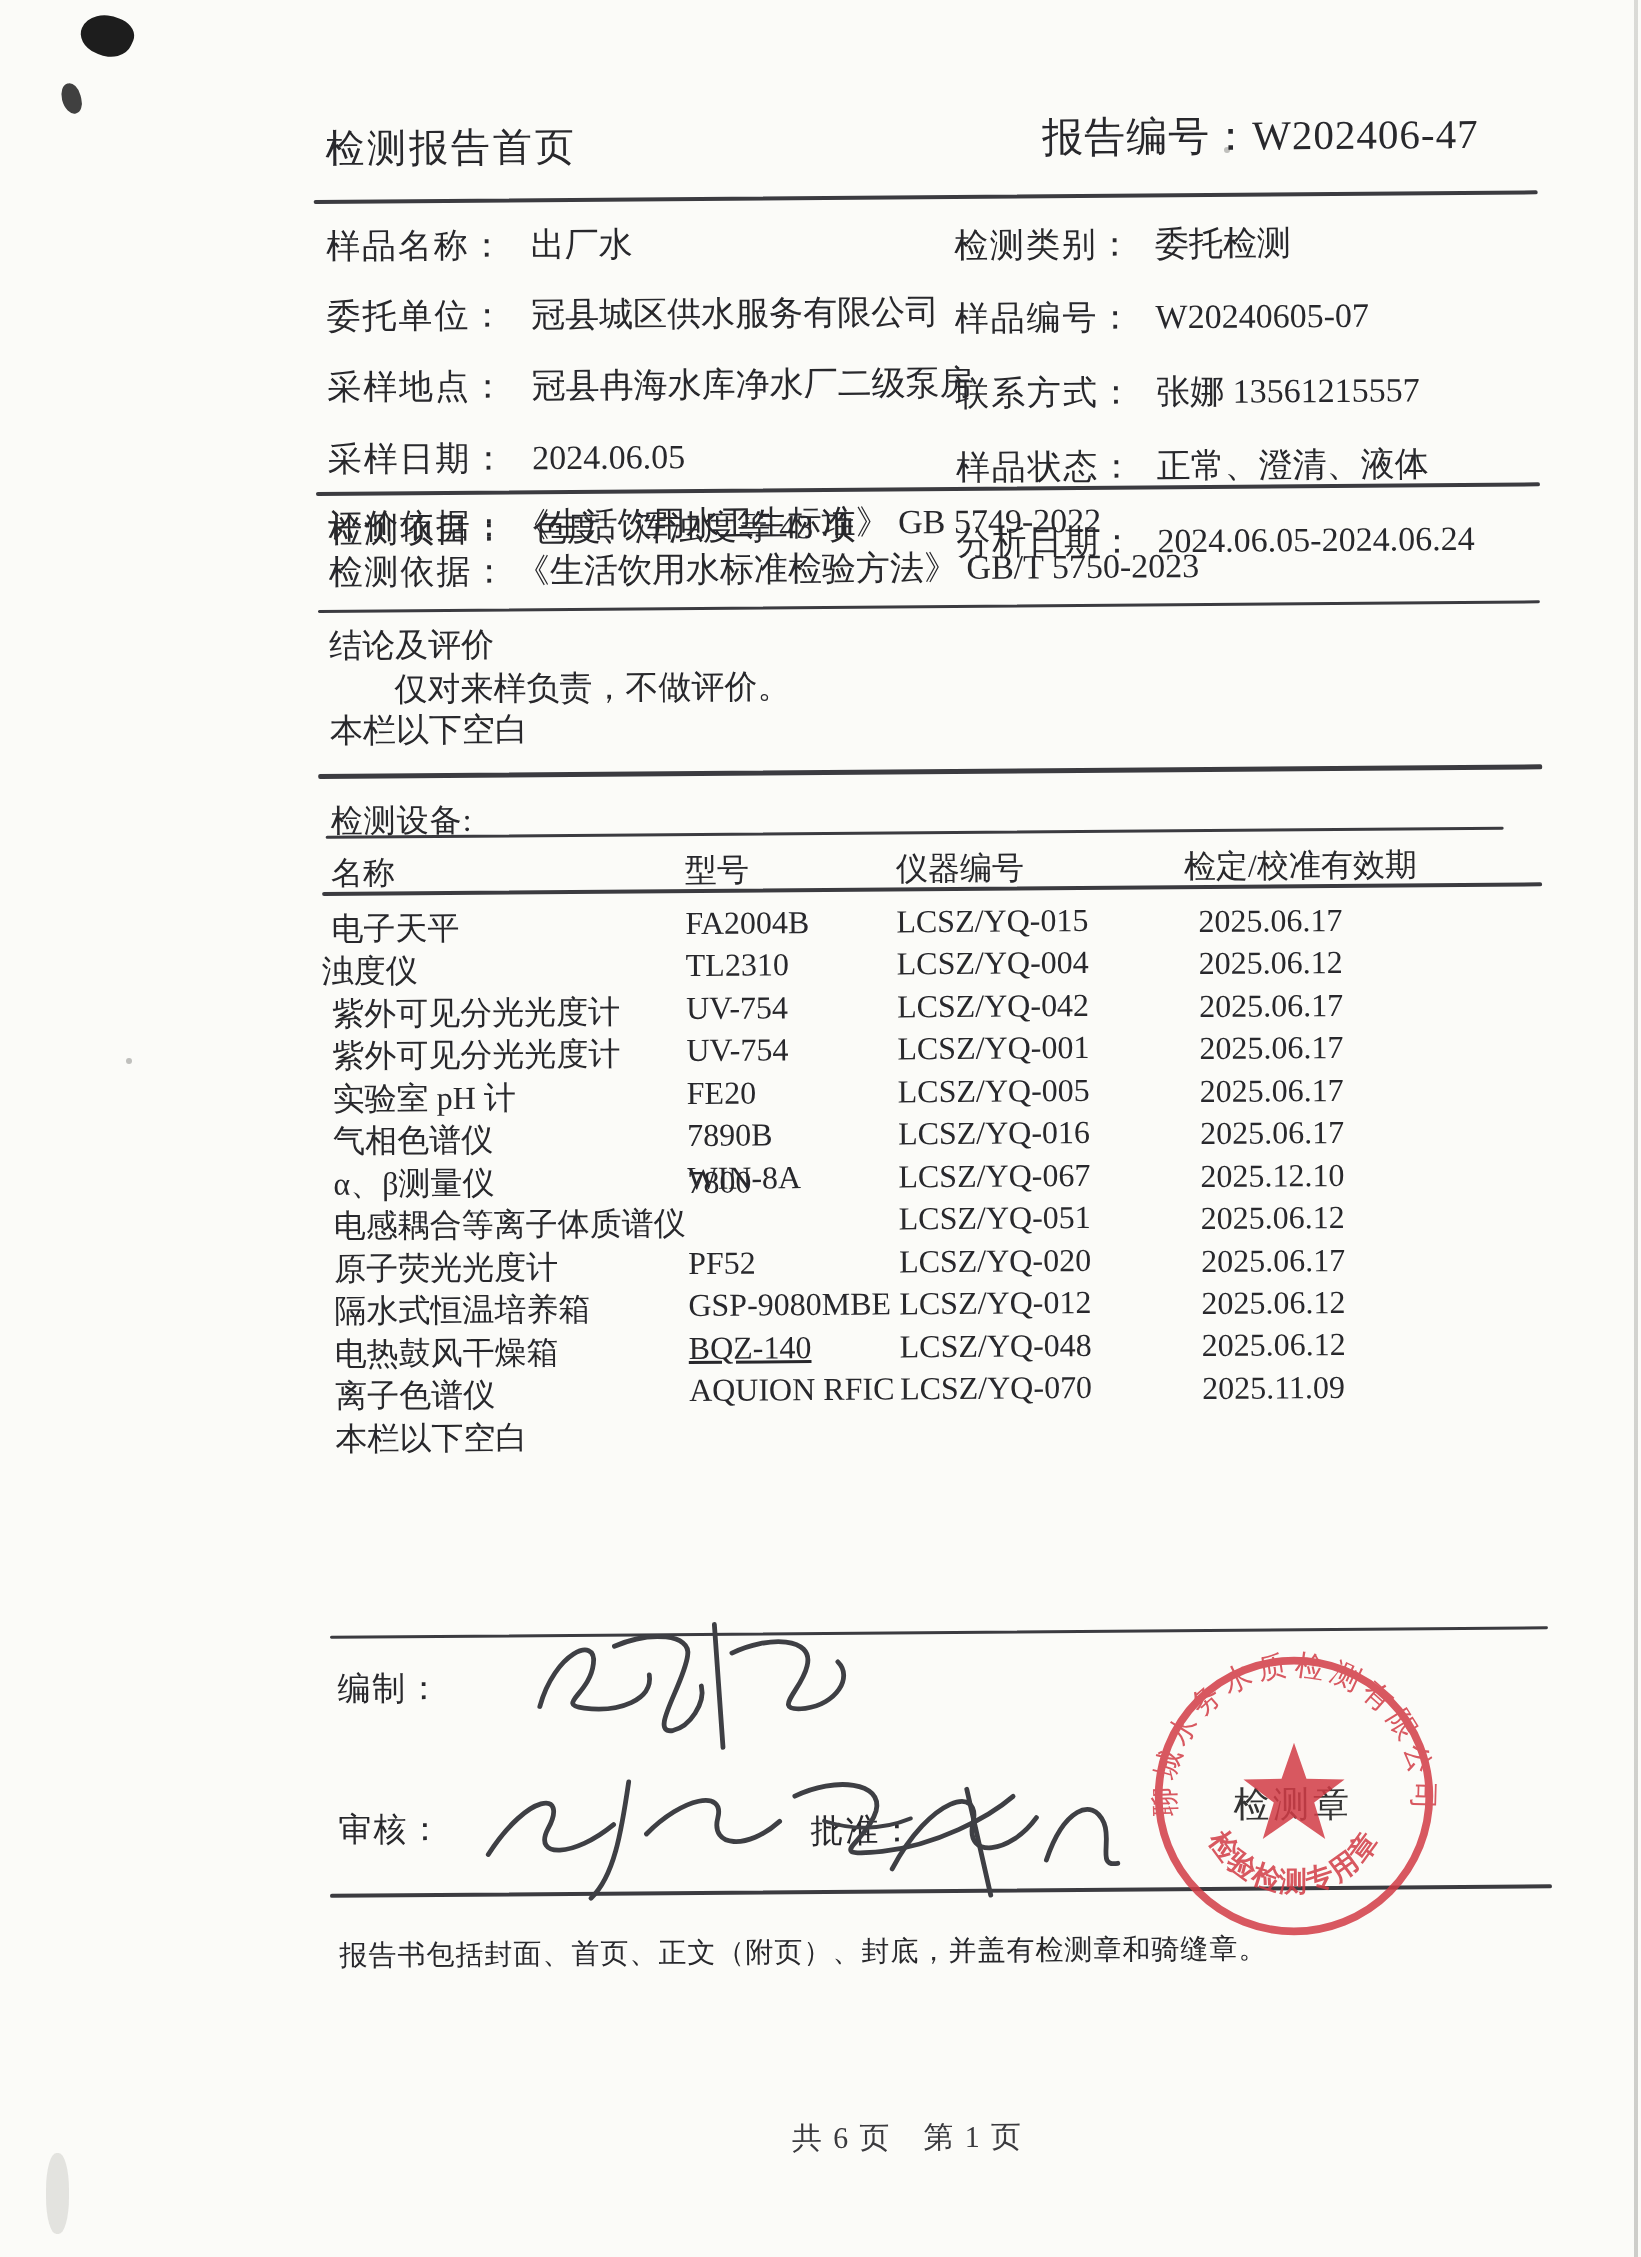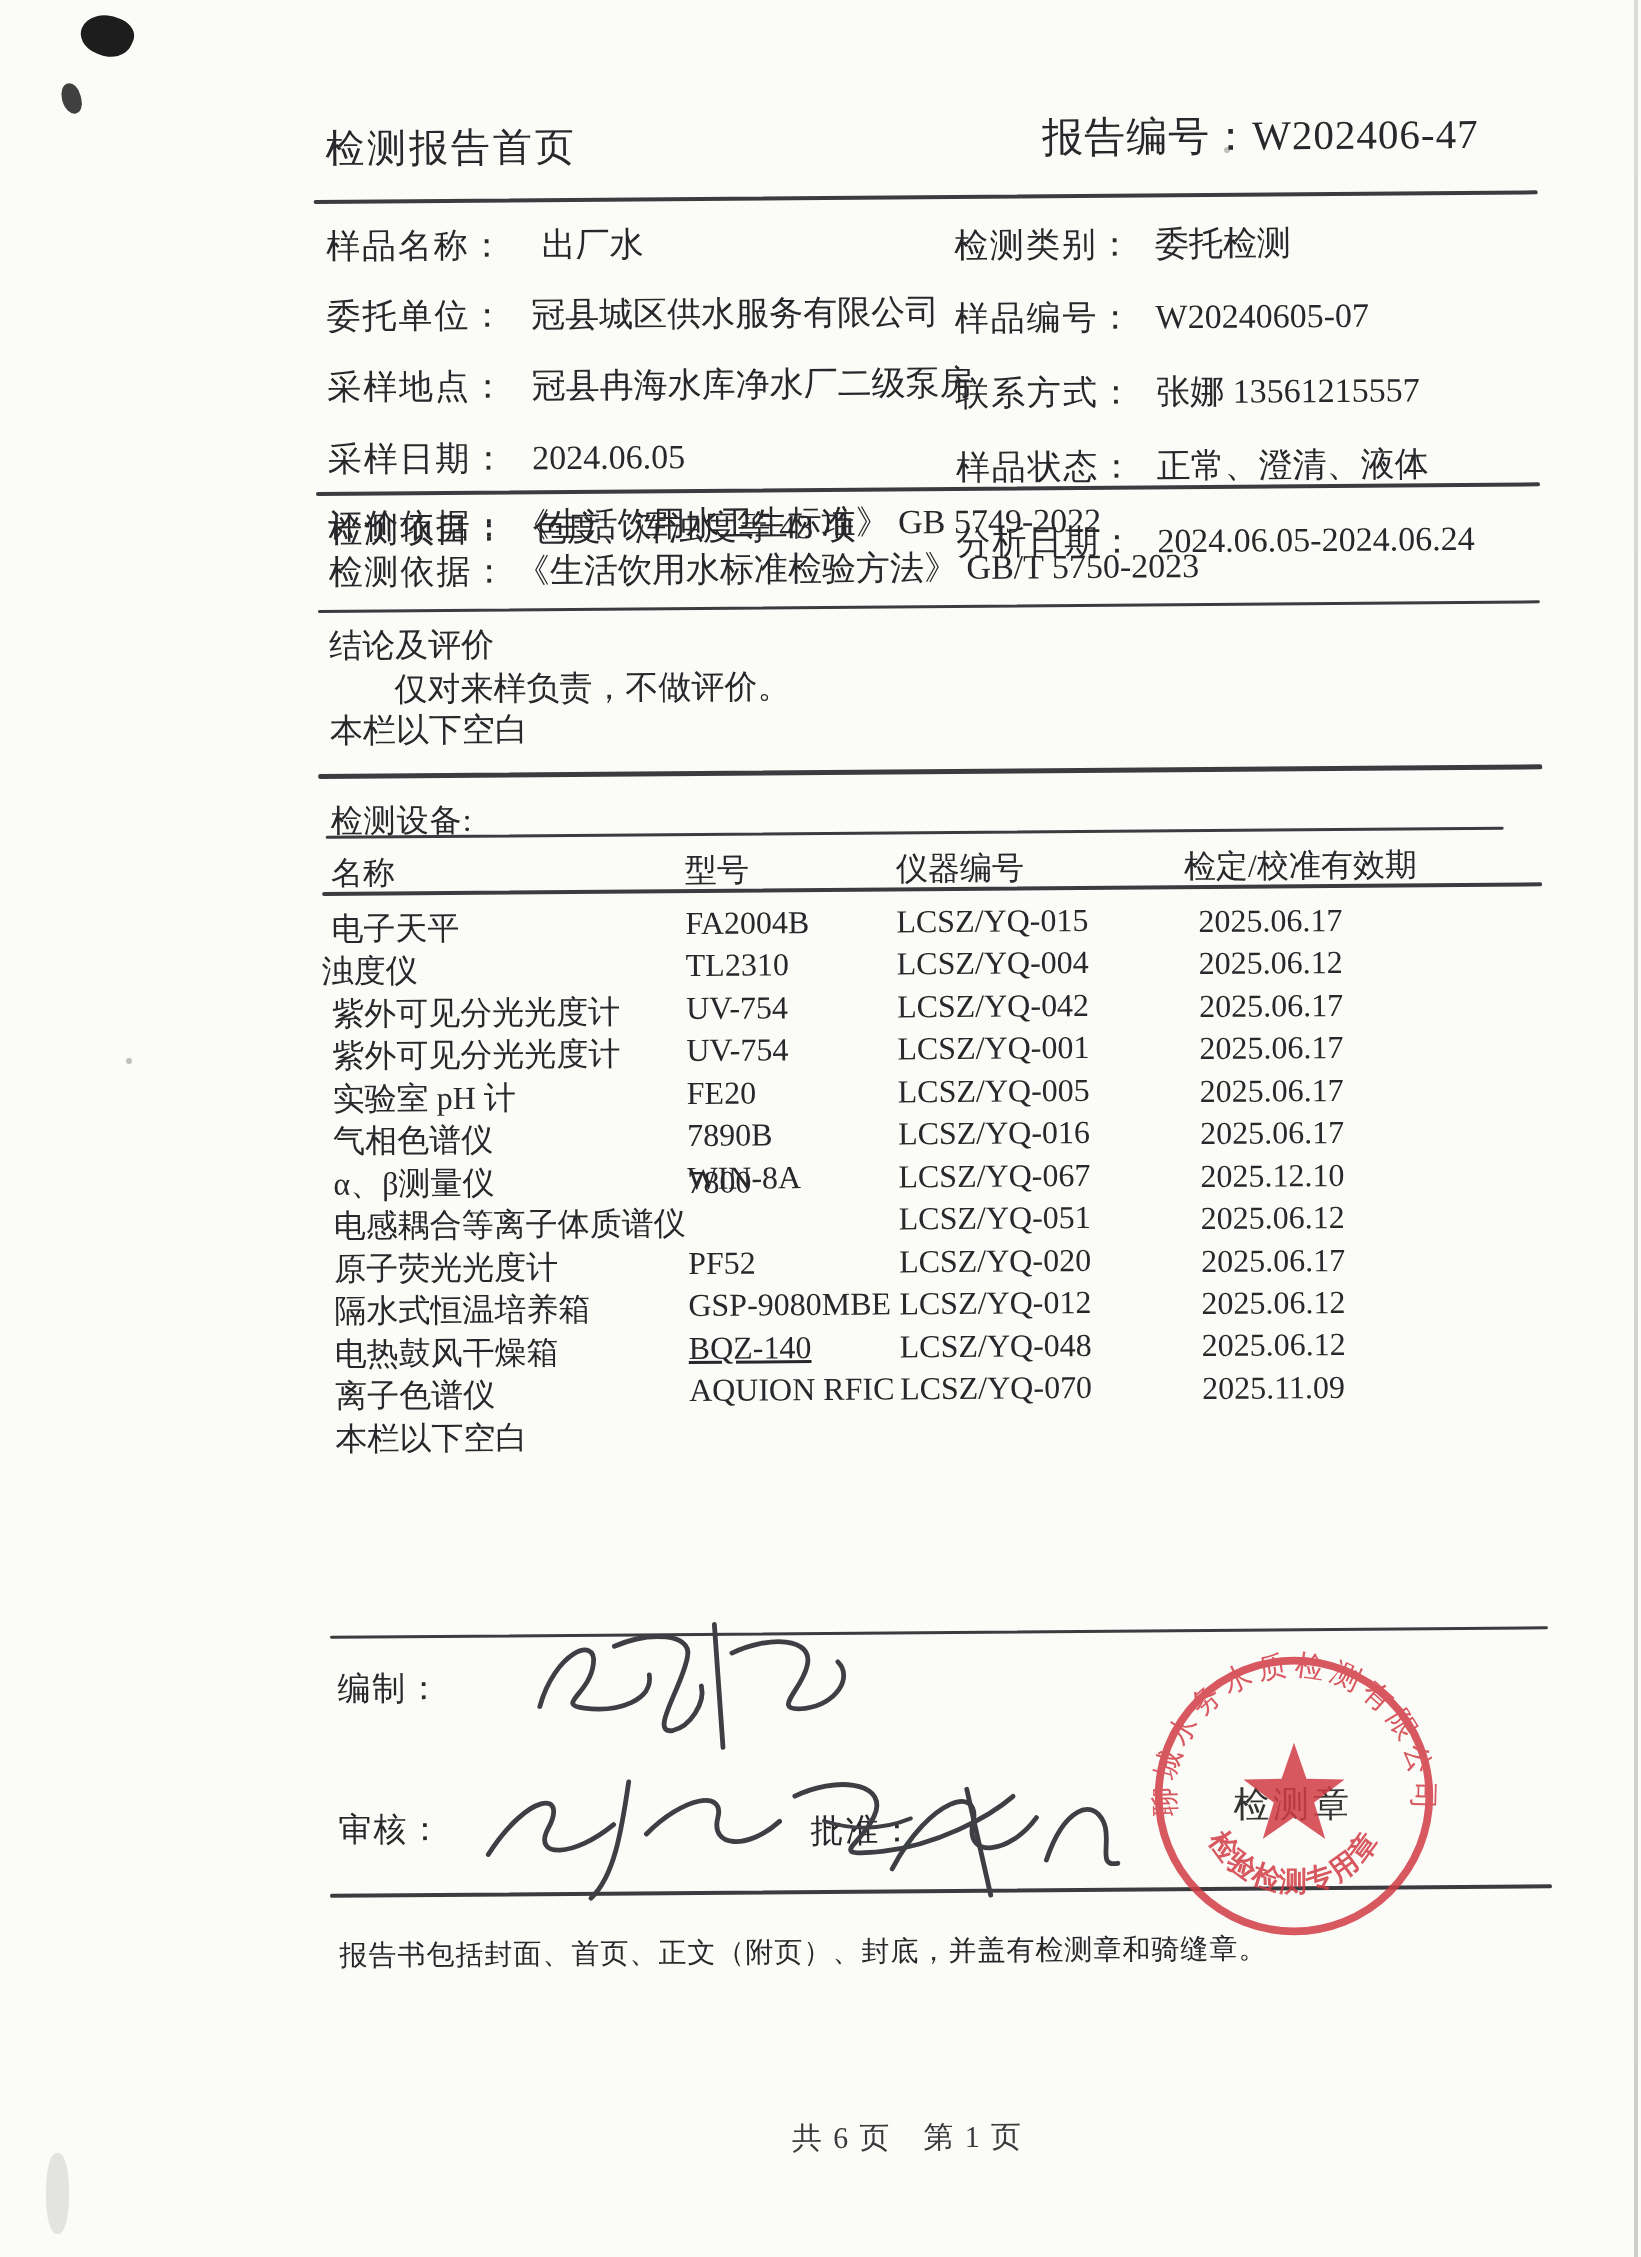--- a/index.html
+++ b/index.html
@@ -50,21 +50,21 @@
   <div class="speck" style="left:126px;top:1058px;"></div>
 
   <div class="rot">
 
     <div class="abs title" style="left:333px;top:118px;">检测报告首页</div>
     <div class="abs repno" style="left:1050px;top:112px;"><span>报告编号：</span><span>W202406-47</span></div>
     <div class="hline" style="left:321px;top:196px;width:1224px;height:3.9px;"></div>
 
     <div class="abs" style="left:333px;top:220px;">
       <span class="info-label">样品名称：</span>
-      <span class="info-value" style="margin-left:32px;font-family:Liberation Serif, serif;">出厂水</span>
+      <span class="info-value" style="margin-left:21px;font-family:Liberation Serif, serif;">出厂水</span>
     </div>
     <div class="abs" style="left:333px;top:290px;">
       <span class="info-label">委托单位：</span>
       <span class="info-value" style="margin-left:21px;">冠县城区供水服务有限公司</span>
     </div>
     <div class="abs" style="left:333px;top:361px;">
       <span class="info-label">采样地点：</span>
       <span class="info-value" style="margin-left:21px;">冠县冉海水库净水厂二级泵房</span>
     </div>
     <div class="abs" style="left:333px;top:433px;">

